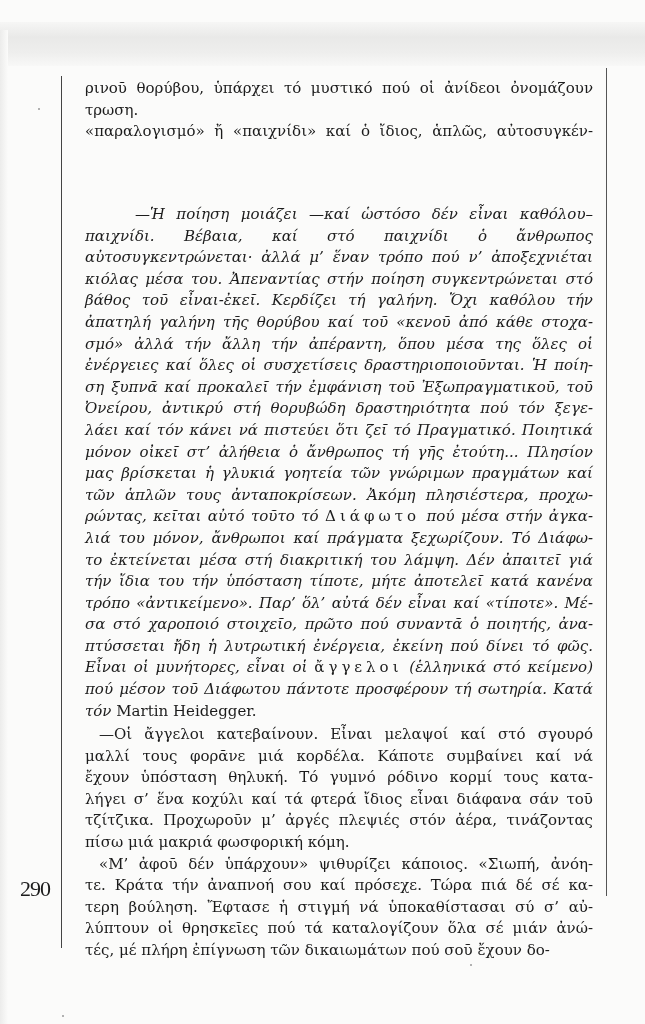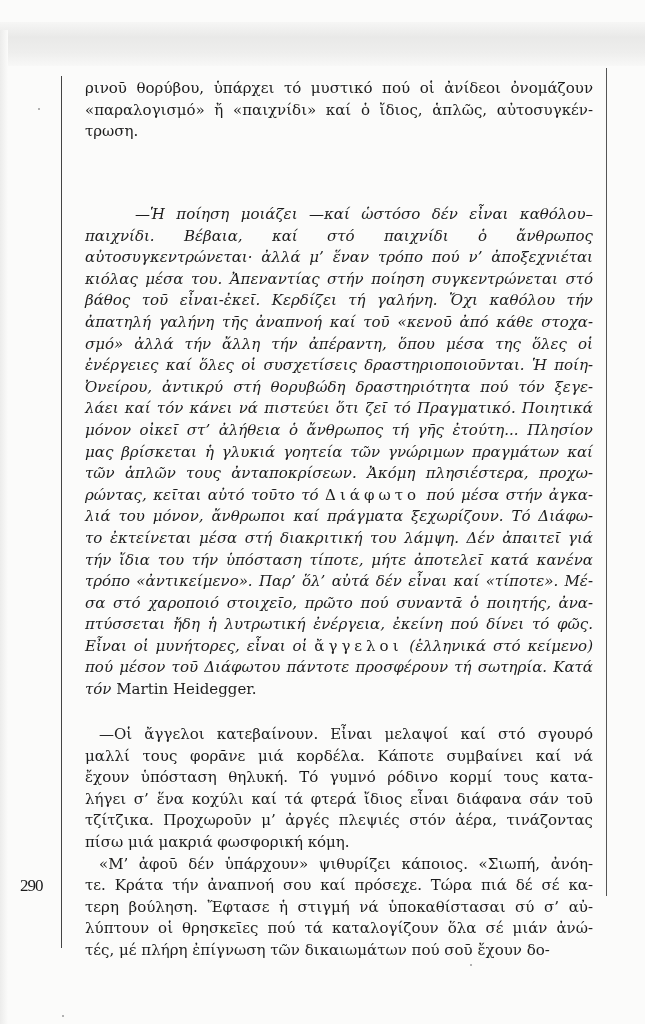--- a/index.html
+++ b/index.html
@@ -14,21 +14,21 @@
       position: absolute; left: 0; top: 22px; width: 645px; height: 44px;
       background: linear-gradient(to bottom, #f6f6f5 0%, #e9e9e8 35%, #eeeeed 70%, #f8f8f7 100%);
     }
     .bleed-left {
       position: absolute; left: 0; top: 30px; width: 8px; height: 994px;
       background: linear-gradient(to right, #ececeb, #fbfbfa);
     }
     .rule-left { position: absolute; left: 61px; top: 76px; width: 1px; height: 872px; background: #444; }
     .rule-right { position: absolute; left: 606px; top: 68px; width: 1px; height: 828px; background: #555; }
     .page-number {
-      position: absolute; left: 20px; top: 876px; font-size: 17px;
+      position: absolute; left: 20px; top: 876px; font-size: 22px;
       font-family: "Liberation Serif", serif; letter-spacing: -1px;
     }
     .text-block {
       position: absolute; left: 85px; width: 508px;
       font-size: 15px; line-height: 21.6px;
     }
     .line { display: block; white-space: nowrap; text-align: justify; text-align-last: justify; height: 21.6px; overflow: visible; }
     .line.last { text-align-last: left; }
     .line.indent-big { padding-left: 50px; margin-top: 40px; }
     .line.indent-small { padding-left: 14px; }
@@ -45,32 +45,33 @@
 <div class="bleed"></div>
 <div class="bleed-left"></div>
 
 <div class="rule-left"></div>
 <div class="rule-right"></div>
 
 <div class="page-number">290</div>
 
 <div class="text-block" id="p1">
     <span class="line">ρινοῦ θορύβου, ὑπάρχει τό μυστικό πού οἱ ἀνίδεοι ὀνομάζουν</span>
+    <span class="line last">τρωση.</span>
     <span class="line">«παραλογισμό» ἤ «παιχνίδι» καί ὁ ἴδιος, ἁπλῶς, αὐτοσυγκέν-</span>
-    <span class="line last">τρωση.</span>
   </div>
 <div class="text-block" id="p2">
     <span class="line it indent-big">—Ἡ ποίηση μοιάζει —καί ὡστόσο δέν εἶναι καθόλου–</span>
     <span class="line it">παιχνίδι.   Βέβαια,   καί   στό   παιχνίδι   ὁ   ἄνθρωπος</span>
     <span class="line it">αὐτοσυγκεντρώνεται· ἀλλά μ’ ἕναν τρόπο πού ν’ ἀποξεχνιέται</span>
     <span class="line it">κιόλας μέσα του. Ἀπεναντίας στήν ποίηση συγκεντρώνεται στό</span>
     <span class="line it">βάθος τοῦ εἶναι-ἐκεῖ. Κερδίζει τή γαλήνη. Ὄχι καθόλου τήν</span>
-    <span class="line it">ἀπατηλή γαλήνη τῆς ἀναπνοή καί τοῦ «κενοῦ ἀπό κάθε στοχα-</span>
+    <span class="line it">ἀπατηλή γαλήνη τῆς θορύβου καί τοῦ «κενοῦ ἀπό κάθε στοχα-</span>
     <span class="line it">σμό» ἀλλά τήν ἄλλη τήν ἀπέραντη, ὅπου μέσα της ὅλες οἱ</span>
     <span class="line it">ἐνέργειες καί ὅλες οἱ συσχετίσεις δραστηριοποιοῦνται. Ἡ ποίη-</span>
+    <span class="line it">ση ξυπνᾶ καί προκαλεῖ τήν ἐμφάνιση τοῦ Ἐξωπραγματικοῦ, τοῦ</span>
     <span class="line it">Ὀνείρου, ἀντικρύ στή θορυβώδη δραστηριότητα πού τόν ξεγε-</span>
     <span class="line it">λάει καί τόν κάνει νά πιστεύει ὅτι ζεῖ τό Πραγματικό. Ποιητικά</span>
     <span class="line it">μόνον οἰκεῖ στ’ ἀλήθεια ὁ ἄνθρωπος τή γῆς ἐτούτη... Πλησίον</span>
     <span class="line it">μας βρίσκεται ἡ γλυκιά γοητεία τῶν γνώριμων πραγμάτων καί</span>
     <span class="line it">τῶν ἁπλῶν τους ἀνταποκρίσεων. Ἀκόμη πλησιέστερα, προχω-</span>
     <span class="line it">ρώντας, κεῖται αὐτό τοῦτο τό <span class="spaced">Διάφωτο</span> πού μέσα στήν ἀγκα-</span>
     <span class="line it">λιά του μόνον, ἄνθρωποι καί πράγματα ξεχωρίζουν. Τό Διάφω-</span>
     <span class="line it">το ἐκτείνεται μέσα στή διακριτική του λάμψη. Δέν ἀπαιτεῖ γιά</span>
     <span class="line it">τήν ἴδια του τήν ὑπόσταση τίποτε, μήτε ἀποτελεῖ κατά κανένα</span>
     <span class="line it">τρόπο «ἀντικείμενο». Παρ’ ὅλ’ αὐτά δέν εἶναι καί «τίποτε». Μέ-</span>

